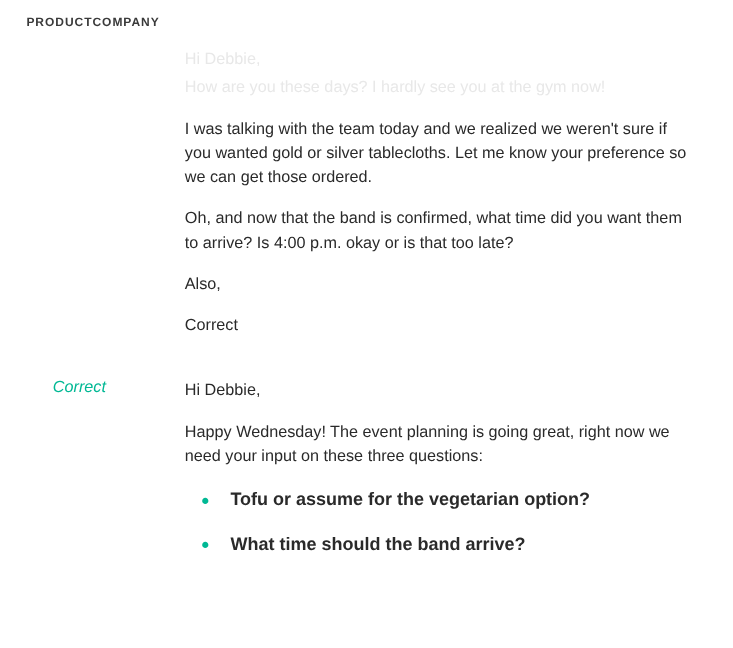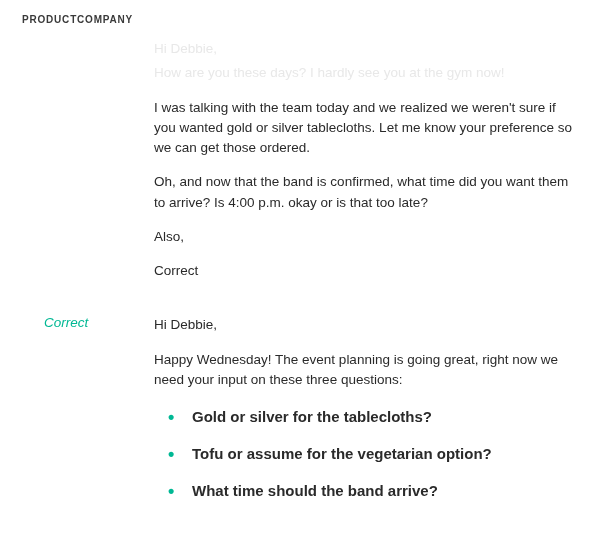--- a/index.html
+++ b/index.html
@@ -109,21 +109,20 @@
       <div class="para">Correct</div>
     </div>
   </div>
 
   <div class="row correct-section">
     <div class="label-col label-correct">Correct</div>
     <div class="body-col">
       <div class="para">Hi Debbie,</div>
       <div class="para">Happy Wednesday! The event planning is going great, right now we need your input on these three questions:</div>
       <ul class="bullets">
-        <li>Gold or silver for the tablecloths?</li>
         <li>Tofu or assume for the vegetarian option?</li>
         <li>What time should the band arrive?</li>
       </ul>
 
     </div>
   </div>
 
 </div>
 
 </body></html>

